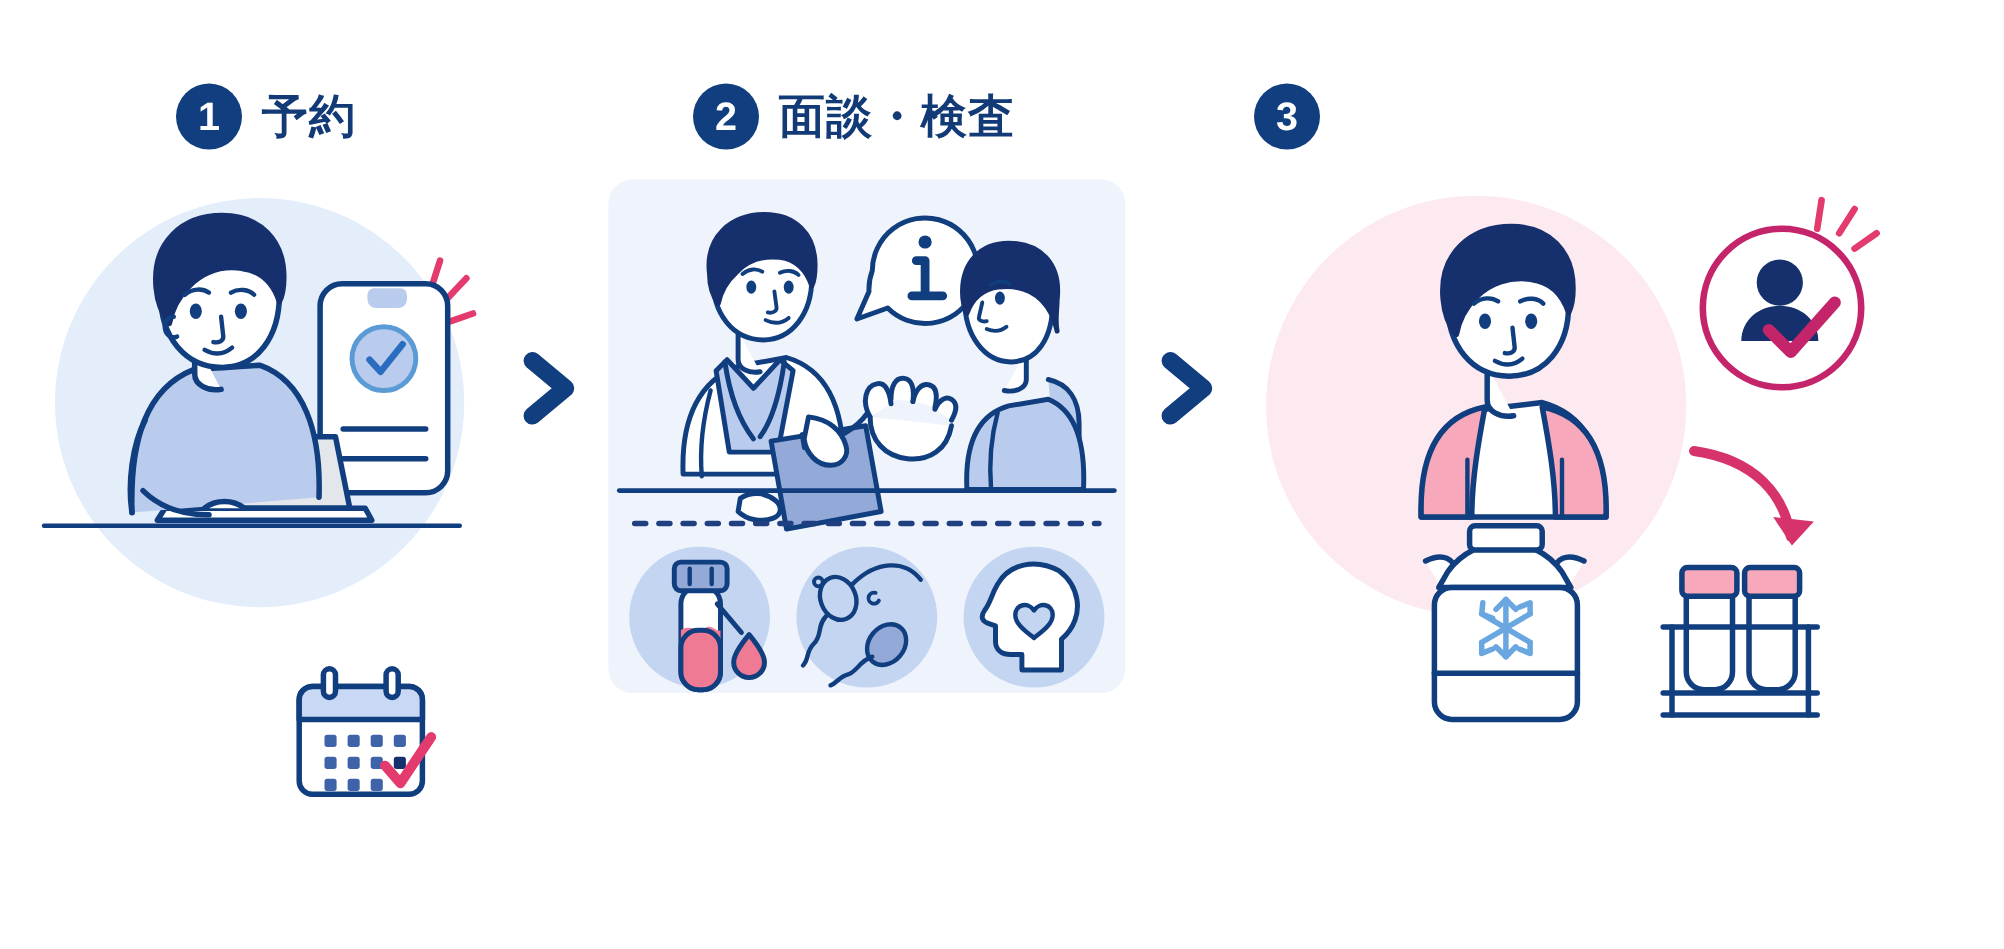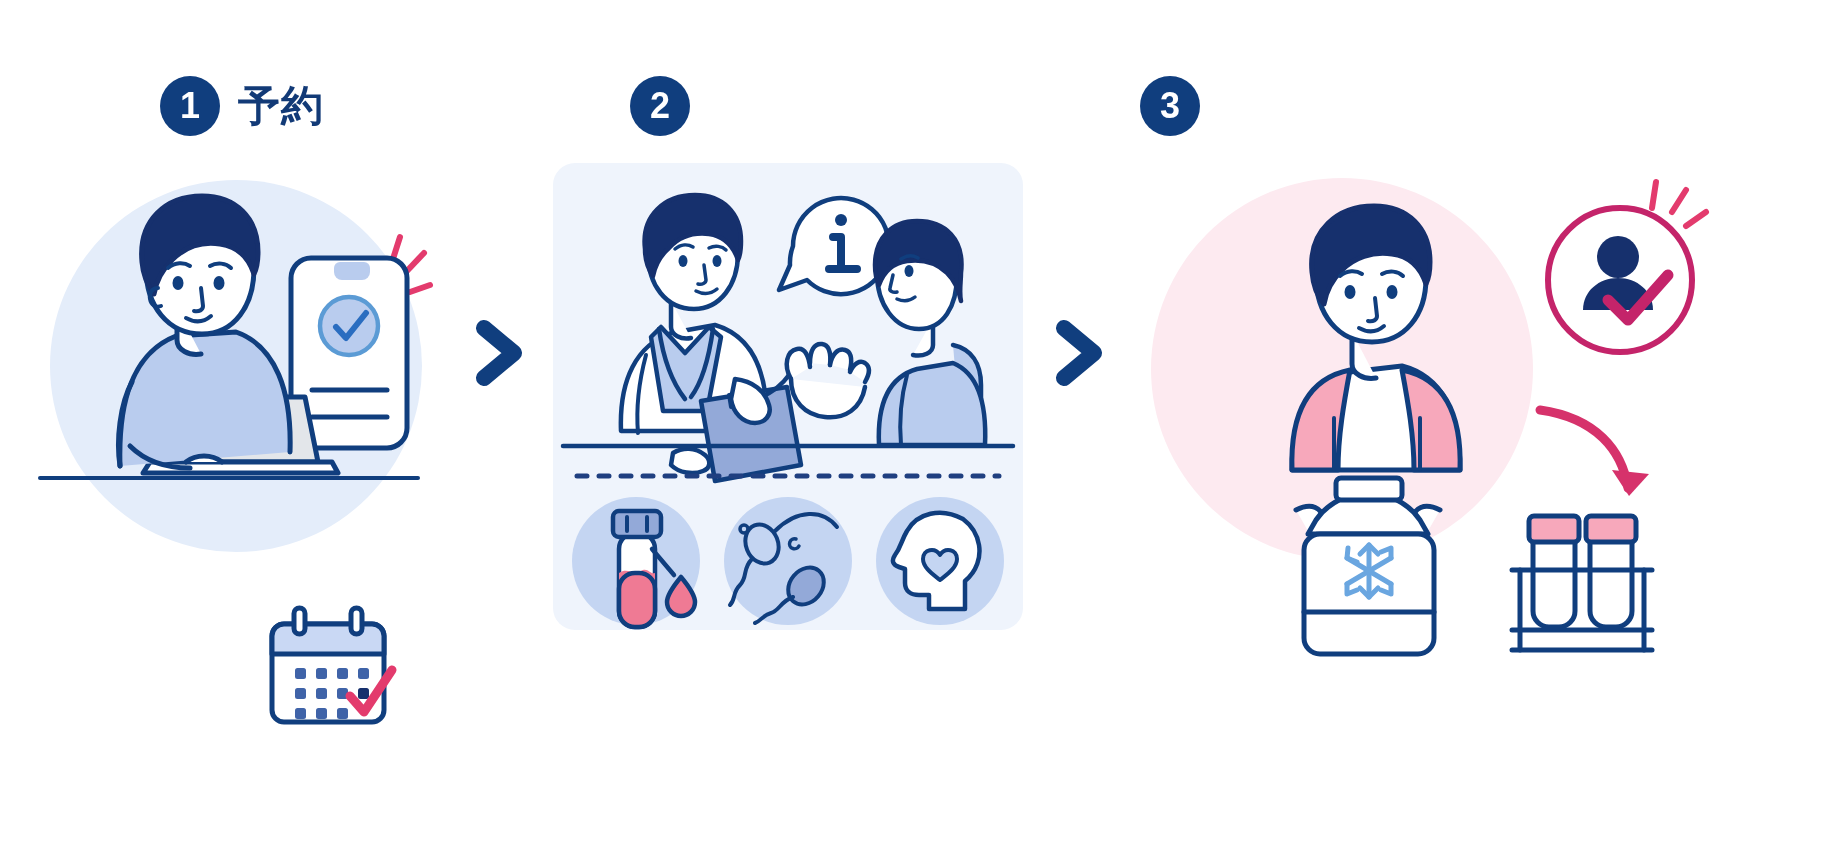--- a/index.html
+++ b/index.html
@@ -164,20 +164,21 @@
     </svg>
   </div>
 
   <svg class="chevron" id="chevron-1" viewBox="0 0 60 70">
     <polyline points="14,10 44,35 14,60" fill="none" stroke="#103e7e" stroke-width="16" stroke-linecap="round" stroke-linejoin="round"></polyline>
   </svg>
 
   <div class="step" id="step-2">
     <div class="step-header">
       <div class="badge">2</div>
+      <div class="step-title">面談・検査</div>
     </div>
   </div>
 
   <div id="panel2-card"></div>
 
   <svg class="art" style="left:553px; top:163px;" width="470" height="470" viewBox="0 0 470 470">
     <g fill="none" stroke="#103e7e" stroke-width="4" stroke-linecap="round" stroke-linejoin="round">
 
       <g>
         <path d="M240 83 a48 48 0 1 1 14 34 l-28 10 l11 -25 a48 48 0 0 1 3 -19 z" fill="#ffffff" stroke="#103e7e" stroke-width="4.5"></path>

